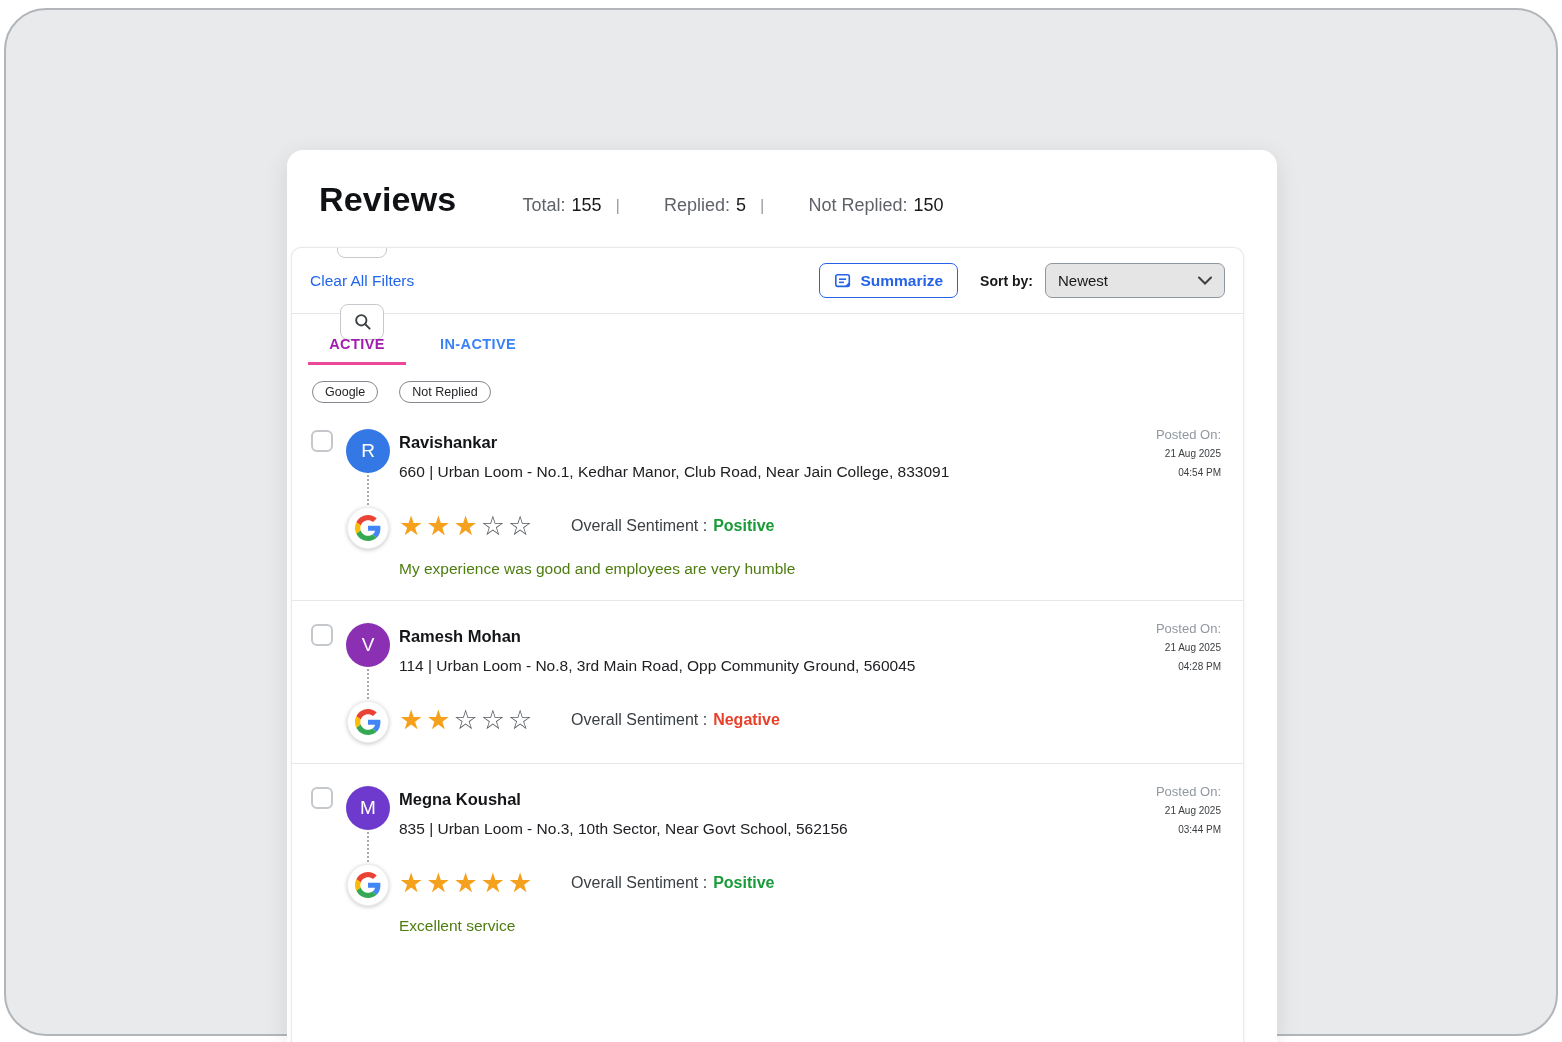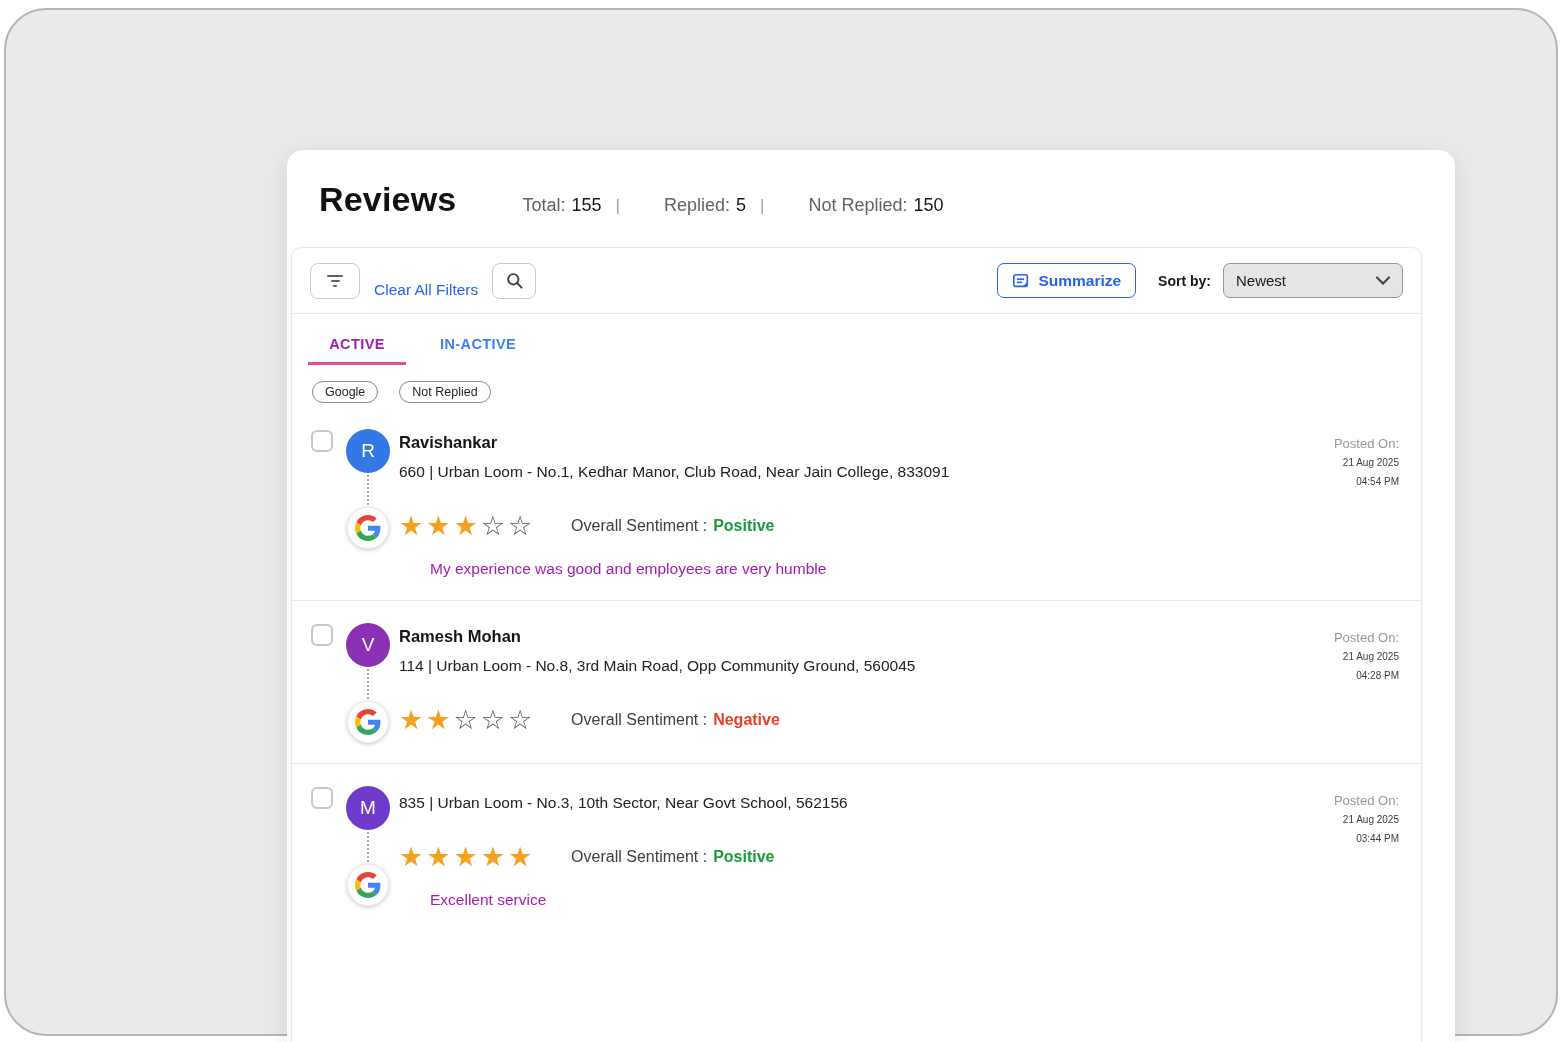--- a/index.html
+++ b/index.html
@@ -3,42 +3,42 @@
 <meta charset="utf-8">
 <style>
   * { margin:0; padding:0; box-sizing:border-box; }
   html,body { width:1562px; height:1042px; background:#ffffff; font-family:"Liberation Sans", sans-serif; overflow:hidden; }
 
   .frame{
     position:absolute; left:4px; top:8px; right:4px; bottom:6px;
     background:#e9eaec; border:2px solid #b2b6ba; border-radius:42px;
   }
   .panel{
-    position:absolute; left:287px; top:150px; width:1168px; bottom:0;
+    position:absolute; left:287px; top:150px; width:990px; bottom:0;
     background:#ffffff; border-radius:16px 16px 0 0;
     box-shadow:0 6px 24px rgba(0,0,0,.10);
   }
   
   .panel-header{ display:flex; align-items:baseline; padding:30px 32px 0 32px; }
   .page-title{ font-size:34px; font-weight:700; color:#101114; letter-spacing:.2px; }
   .stats{ display:flex; align-items:baseline; margin-left:36px; gap:14px; font-size:18px; }
   .stat-label{ color:#5f6368;margin-left:30px; }
   .stat-value{ color:#17181a; margin-left:6px; }
   .stat-sep{ color:#9aa0a6; font-size:17px; }
 
   
   .content-card{
     position:absolute; left:4px; right:33px; top:97px; bottom:0;
     background:#fff; border:1px solid #e7e9ec; border-bottom:none;
     border-radius:10px 10px 0 0; box-shadow:0 1px 4px rgba(0,0,0,.05);
     overflow:hidden;
   }
   .toolbar{ height:66px; display:flex; align-items:center; padding:0 18px;
     border-bottom:1px solid #e4e7ea; }
-  .tb-left{ display:flex; align-items:flex-end; gap:14px; }
+  .tb-left{ display:flex; align-items:center; gap:14px;flex-direction:column; }
   .tb-right{ margin-left:auto; display:flex; align-items:center; gap:22px; }
   .icon-btn{ height:36px; background:#fff; border:1px solid #c6cace; border-radius:8px;
     display:flex; align-items:center; justify-content:center; cursor:pointer; }
   .filter-btn{ width:50px; }
   .search-btn{ width:44px; }
   .funnel{ display:flex; flex-direction:column; align-items:center; gap:3px; }
   .funnel i{ display:block; height:2px; background:#5f6368; border-radius:1px; }
   .funnel i:nth-child(1){ width:16px; } .funnel i:nth-child(2){ width:9px; } .funnel i:nth-child(3){ width:4px; }
   .link-btn{ border:none; background:none; color:#2166e8; font-size:15.5px; font-weight:500; cursor:pointer; font-family:inherit; }
   .summarize-btn{ display:flex; align-items:center; gap:8px; height:35px; padding:0 14px;
@@ -78,22 +78,22 @@
   .content{ margin-left:9px; flex:1; min-width:0; }
   .rname{ font-size:16.5px; font-weight:700; color:#141518; line-height:26px; }
   .raddress{ font-size:15.5px; color:#202124; line-height:24px; margin-top:5px; }
   .star-row{ display:flex; align-items:center; margin-top:20px; height:44px; }
   .stars{ font-size:27px; letter-spacing:3px; line-height:1; white-space:nowrap; }
   .star-fill{ color:#f5a11d; }
   .star-empty{ color:#55595e; }
   .sentiment{ margin-left:36px; font-size:16px; }
   .slabel{ color:#3b4045; }
   .svalue{ font-weight:700; margin-left:6px; }
-  .rtext{ font-size:15.5px; color:#a21caf; margin-top:10px; line-height:22px;margin-left:31px; }
-  .posted{ position:absolute; right:22px; top:27px; text-align:right; line-height:19px; }
+  .rtext{ font-size:15.5px; color:#4d7c0f; margin-top:10px; line-height:22px; }
+  .posted{ position:absolute; right:22px; top:18px; text-align:right; line-height:19px; }
   .posted-label{ font-size:13px; color:#9198a0; }
   .posted-date,.posted-time{ font-size:10px; font-weight:400; color:#3c4043; }
 </style>
 </head>
 <body>
 
 <div class="frame"></div>
 
 <section class="panel">
 
@@ -238,20 +238,21 @@
       <div class="gbadge">
         <svg width="26" height="26" viewBox="0 0 48 48">
           <path fill="#EA4335" d="M24 9.5c3.54 0 6.71 1.22 9.21 3.6l6.85-6.85C35.9 2.38 30.47 0 24 0 14.62 0 6.51 5.38 2.56 13.22l7.98 6.19C12.43 13.72 17.74 9.5 24 9.5z"></path>
           <path fill="#4285F4" d="M46.98 24.55c0-1.57-.15-3.09-.38-4.55H24v9.02h12.94c-.58 2.96-2.26 5.48-4.78 7.18l7.73 6c4.51-4.18 7.09-10.36 7.09-17.65z"></path>
           <path fill="#FBBC05" d="M10.53 28.59c-.48-1.45-.76-2.99-.76-4.59s.27-3.14.76-4.59l-7.98-6.19C.92 16.46 0 20.12 0 24c0 3.88.92 7.54 2.56 10.78l7.97-6.19z"></path>
           <path fill="#34A853" d="M24 48c6.48 0 11.93-2.13 15.89-5.81l-7.73-6c-2.15 1.45-4.92 2.3-8.16 2.3-6.26 0-11.57-4.22-13.47-9.91l-7.98 6.19C6.51 42.62 14.62 48 24 48z"></path>
         </svg>
       </div>
     </div>
     <div class="content">
+      <div class="rname">Megna Koushal</div>
       <div class="raddress">835 | Urban Loom - No.3, 10th Sector, Near Govt School, 562156</div>
       <div class="star-row">
         <div class="stars"><span class="star-fill">★</span><span class="star-fill">★</span><span class="star-fill">★</span><span class="star-fill">★</span><span class="star-fill">★</span></div>
         <div class="sentiment">
           <span class="slabel">Overall Sentiment :</span><span class="svalue" style="color: rgb(24, 155, 56);">Positive</span>
         </div>
       </div>
       <div class="rtext">Excellent service</div>
     </div>
     <div class="posted">

